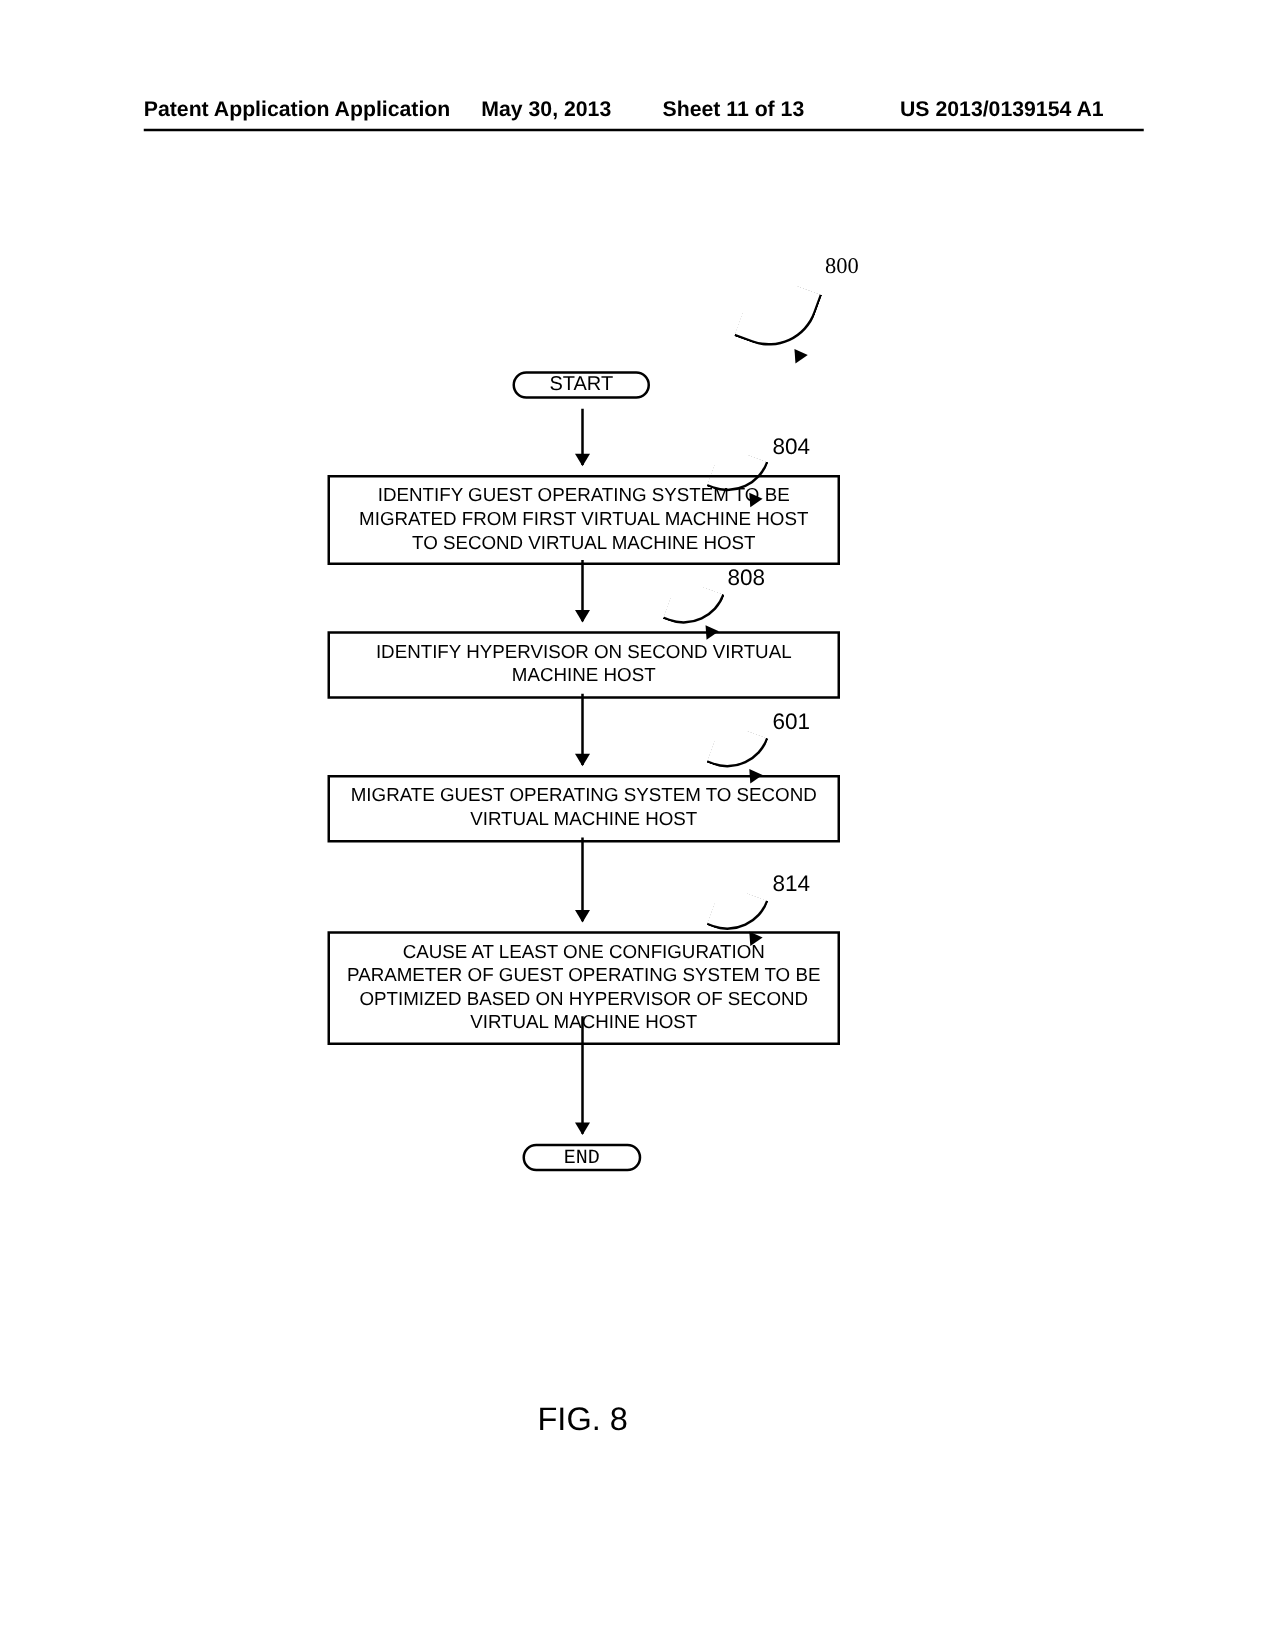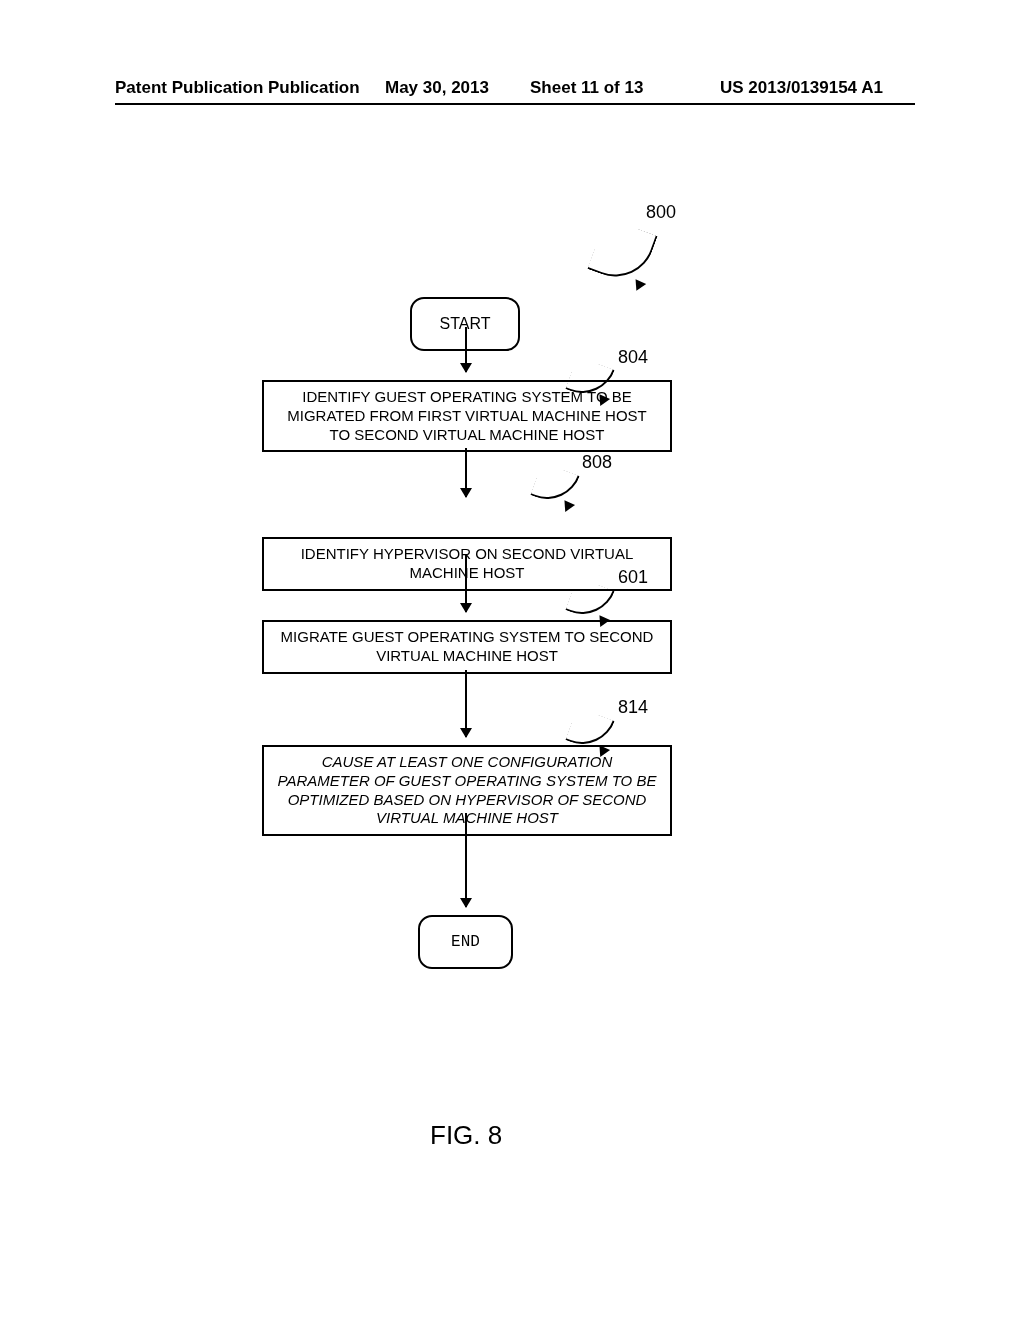--- a/index.html
+++ b/index.html
@@ -14,40 +14,40 @@
   .hdr.sheet{ left: 530px; }
   .hdr.num  { left: 720px; }
 
   
   .terminator {
     position: absolute;
     border: 2px solid #000;
     border-radius: 14px;
     text-align: center;
     font-size: 16px;
-    padding: 16px 0;
+    padding: 0 0;
     background: #fff;
   }
   .terminator.start { top: 297px; left: 410px; width: 110px; }
   .terminator.end   { top: 915px; left: 418px; width: 95px; font-family: Liberation Mono, monospace;  }
 
   
   .box {
     position: absolute;
     border: 2px solid #000;
     background: #fff;
     text-align: center;
     font-size: 15px;
     line-height: 1.25;
     padding: 6px 12px;
   }
   .box.b1 { top: 380px; left: 262px; width: 410px; }
-  .box.b2 { top: 505px; left: 262px; width: 410px; margin-top: 32px; }
+  .box.b2 { top: 505px; left: 262px; width: 410px; }
   .box.b3 { top: 620px; left: 262px; width: 410px; }
-  .box.b4 { top: 745px; left: 262px; width: 410px; font-style: italic; }
+  .box.b4 { top: 745px; left: 262px; width: 410px; }
 
   
   .arrow {
     position: absolute;
     width: 2px;
     background: #000;
   }
   .arrow::after {
     content: "";
     position: absolute;
@@ -80,27 +80,27 @@
 
   .ref-num { position: absolute; font-size: 18px; }
 
   .fig-label { position: absolute; top: 1120px; left: 430px; font-size: 26px; }
 </style>
 </head>
 <body>
 
 <div class="page">
 
-  <div class="hdr pub">Patent Publication Publication</div>
+  <div class="hdr pub">Patent Application Application</div>
   <div class="hdr date">May 30, 2013</div>
   <div class="hdr sheet">Sheet 11 of 13</div>
   <div class="hdr num">US 2013/0139154 A1</div>
   <div class="header-line"></div>
 
-  <div class="ref-num" style="top:202px; left:646px;">800</div>
+  <div class="ref-num" style="top:202px; left:660px;font-family:Liberation Serif, serif;">800</div>
   <div class="ref-curve" style="top:225px; left:595px; width:55px; height:55px;"></div>
 
   <div class="terminator start">START</div>
 
   <div class="arrow" style="top:327px; left:465px; height:45px;"></div>
 
   <div class="box b1">IDENTIFY GUEST OPERATING SYSTEM TO BE MIGRATED FROM FIRST VIRTUAL MACHINE HOST TO SECOND VIRTUAL MACHINE HOST</div>
   <div class="ref-num" style="top:347px; left:618px;">804</div>
   <div class="ref-curve" style="top:362px; left:570px; width:40px; height:35px;"></div>
 

